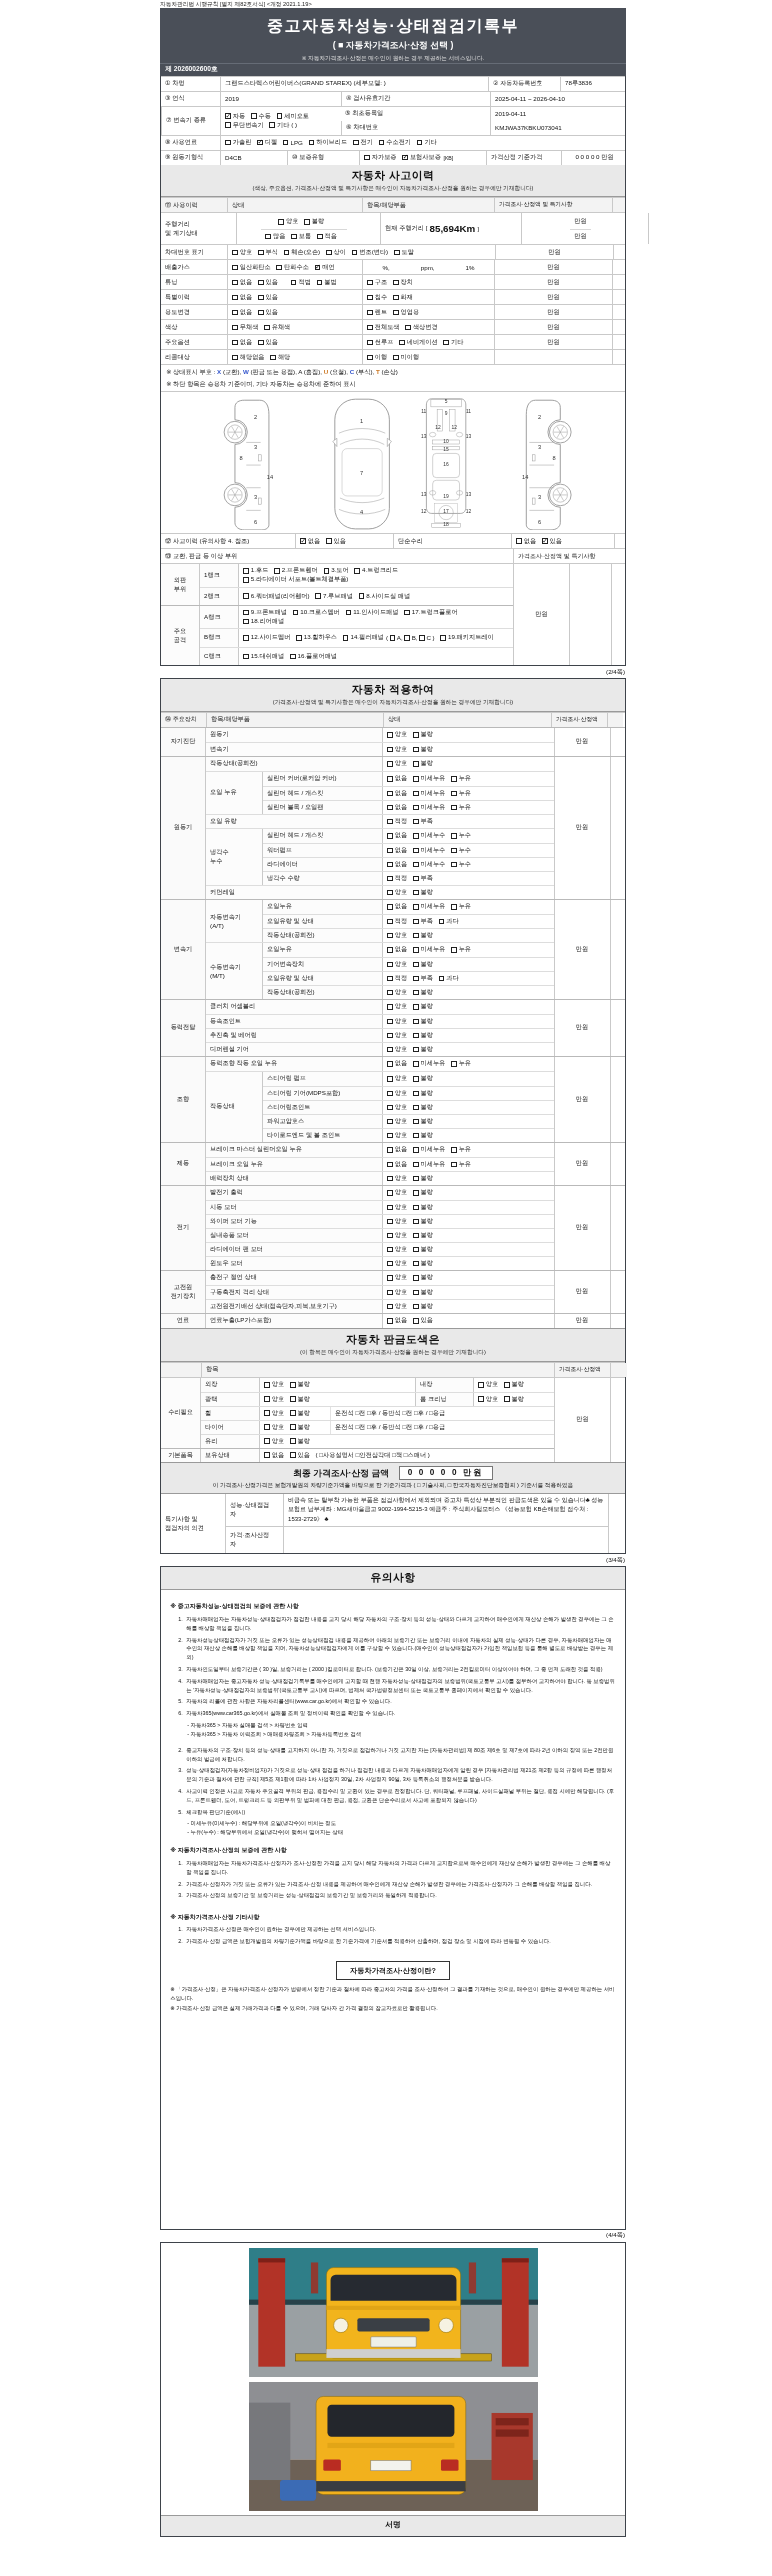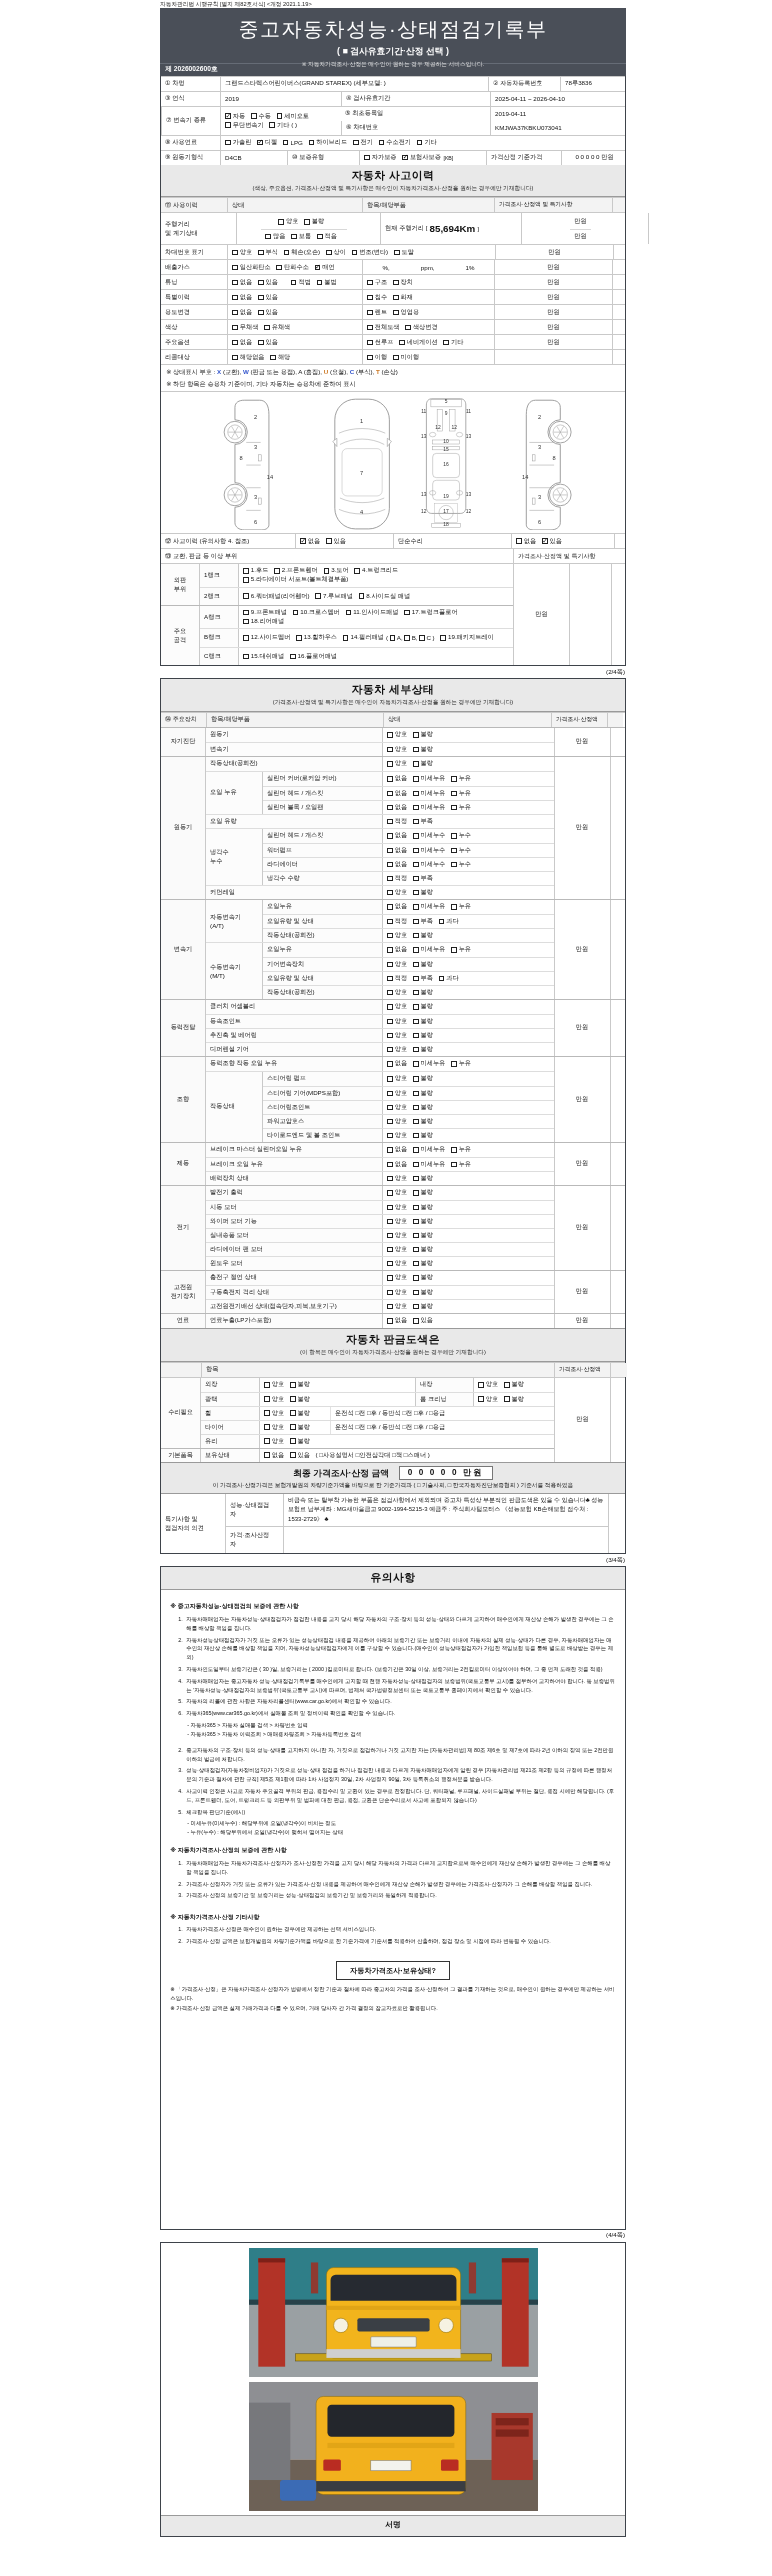--- a/index.html
+++ b/index.html
@@ -1,21 +1,21 @@
 <!DOCTYPE html>
 <html style="font-size:8.2px"><head>
 <meta charset="utf-8">
 <style>
 *{box-sizing:border-box;margin:0;padding:0}
 html,body{width:773px;height:2576px;overflow:hidden;background:#fff;
  font-family:"Liberation Sans","DejaVu Sans",sans-serif;color:#111}
 .law-note{position:absolute;top:1px;left:160px;font-size:5.7px;color:#222}
 .col{position:absolute;top:8.2px;left:160px;width:466px}
 .hdr-band{background:#4a4f58;color:#fff;text-align:center;padding:7.7px 0 4.6px;height:55px}
-.hdr-title{font-size:20px;font-weight:normal;letter-spacing:1.5px}
+.hdr-title{font-size:16px;font-weight:bold;letter-spacing:1.5px}
 .hdr-sub{font-size:8.8px;font-weight:bold;margin-top:3.6px}
 .hdr-note{font-size:5.7px;color:#e3e3e3;margin-top:2.6px}
 .doc-strip{background:#4a4f58;color:#fff;height:12.4px;font-size:6.7px;font-weight:bold;
  display:flex;align-items:center;padding-left:5.2px;border-top:0.5px solid #666c76}
 .box{border:1px solid #3e434a;background:#fff}
 #box1{border-top:none}
 .sec-head{background:#e9e9e9;text-align:center;padding:4.1px 0 3.6px;border-bottom:0.5px solid #9a9a9a}
 .sec-title{font-size:10.8px;font-weight:bold;letter-spacing:0.5px}
 .sec-sub{font-size:5.7px;margin-top:2.1px;color:#222}
 .g{display:grid;border-top:0.5px solid #c9c9c9;background:#fff}
@@ -73,21 +73,21 @@
 </style>
 </head>
 <body>
 
 <div class="page">
  <div class="law-note">자동차관리법 시행규칙 [별지 제82호서식] &lt;개정 2021.1.19&gt;</div>
  <div class="col">
 
   <div class="hdr-band">
    <div class="hdr-title">중고자동차성능·상태점검기록부</div>
-   <div class="hdr-sub">( ■ 검사유효기간·산정 선택 )</div>
+   <div class="hdr-sub">( ■ 자동차가격조사·산정 선택 )</div>
    <div class="hdr-note">※ 자동차가격조사·산정은 매수인이 원하는 경우 제공하는 서비스입니다.</div>
   </div>
   <div class="doc-strip">
    <span>제 2026002600호</span>
   </div>
 
   <div class="box" id="box1">
    <div class="g" style="grid-template-columns:59px 268px 72px 67px">
     <div>① 차명</div>
     <div>그랜드스타렉스어린이버스(GRAND STAREX) (세부모델: )</div>
@@ -711,21 +711,21 @@
           </div>
           <div style="width: 56px; border-left: 0.5px solid rgb(201, 201, 201); display: flex; align-items: center; justify-content: center; font-size: 6.2px;">만원</div>
           <div style="width: 42px; border-left: 0.5px solid rgb(201, 201, 201);"></div>
           <div style="flex: 1 1 0%; border-left: 0.5px solid rgb(201, 201, 201);"></div>
         </div>
   </div>
   <div class="pagemark">(2/4쪽)</div>
 
   <div class="box" id="box2">
    <div class="sec-head">
-    <div class="sec-title">자동차 세부상태</div>
+    <div class="sec-title">자동차 적용하여</div>
     <div class="sec-sub">(가격조사·산정액 및 특기사항은 매수인이 자동차가격조사·산정을 원하는 경우에만 기재합니다)</div>
    </div>
    <div class="g" style="grid-template-columns:45px 177px 168px 56px 15.5px">
     <div class="hc" style="font-size:6px">⑭ 주요장치</div>
     <div class="hc">항목/해당부품</div>
     <div class="hc">상태</div>
     <div class="hc" style="font-size:5.7px">가격조사·산정액</div>
     <div class="hc"></div>
    </div>
    <div id="detail-body">
@@ -1647,21 +1647,21 @@
               <div class="ni-num">1.</div>
               <div class="ni-tx">자동차가격조사·산정은 매수인이 원하는 경우에만 제공하는 선택 서비스입니다.</div>
             </div>
             <div class="ni">
               <div class="ni-num">2.</div>
               <div class="ni-tx">가격조사·산정 금액은 보험개발원의 차량기준가액을 바탕으로 한 기준가격에 기준서를 적용하여 산출하며, 점검 장소 및 시점에 따라 변동될 수 있습니다.</div>
             </div>
             <div style="height: 4.1px;"></div>
           </div>
     <div class="notes-boxwrap">
-     <span class="notes-box">자동차가격조사·보유상태?</span>
+     <span class="notes-box">자동차가격조사·산정이란?</span>
     </div>
     <div class="note-foot">※ 「가격조사·산정」은 자동차가격조사·산정자가 법령에서 정한 기준과 절차에 따라 중고차의 가격을 조사·산정하여 그 결과를 기재하는 것으로, 매수인이 원하는 경우에만 제공하는 서비스입니다.</div>
     <div class="note-foot">※ 가격조사·산정 금액은 실제 거래가격과 다를 수 있으며, 거래 당사자 간 가격 결정의 참고자료로만 활용됩니다.</div>
    </div>
   </div>
   <div class="pagemark">(4/4쪽)</div>
 
   <div class="box" id="box4">
    <div class="photo-area">
     <svg width="289" height="129" viewBox="0 0 560 250">

